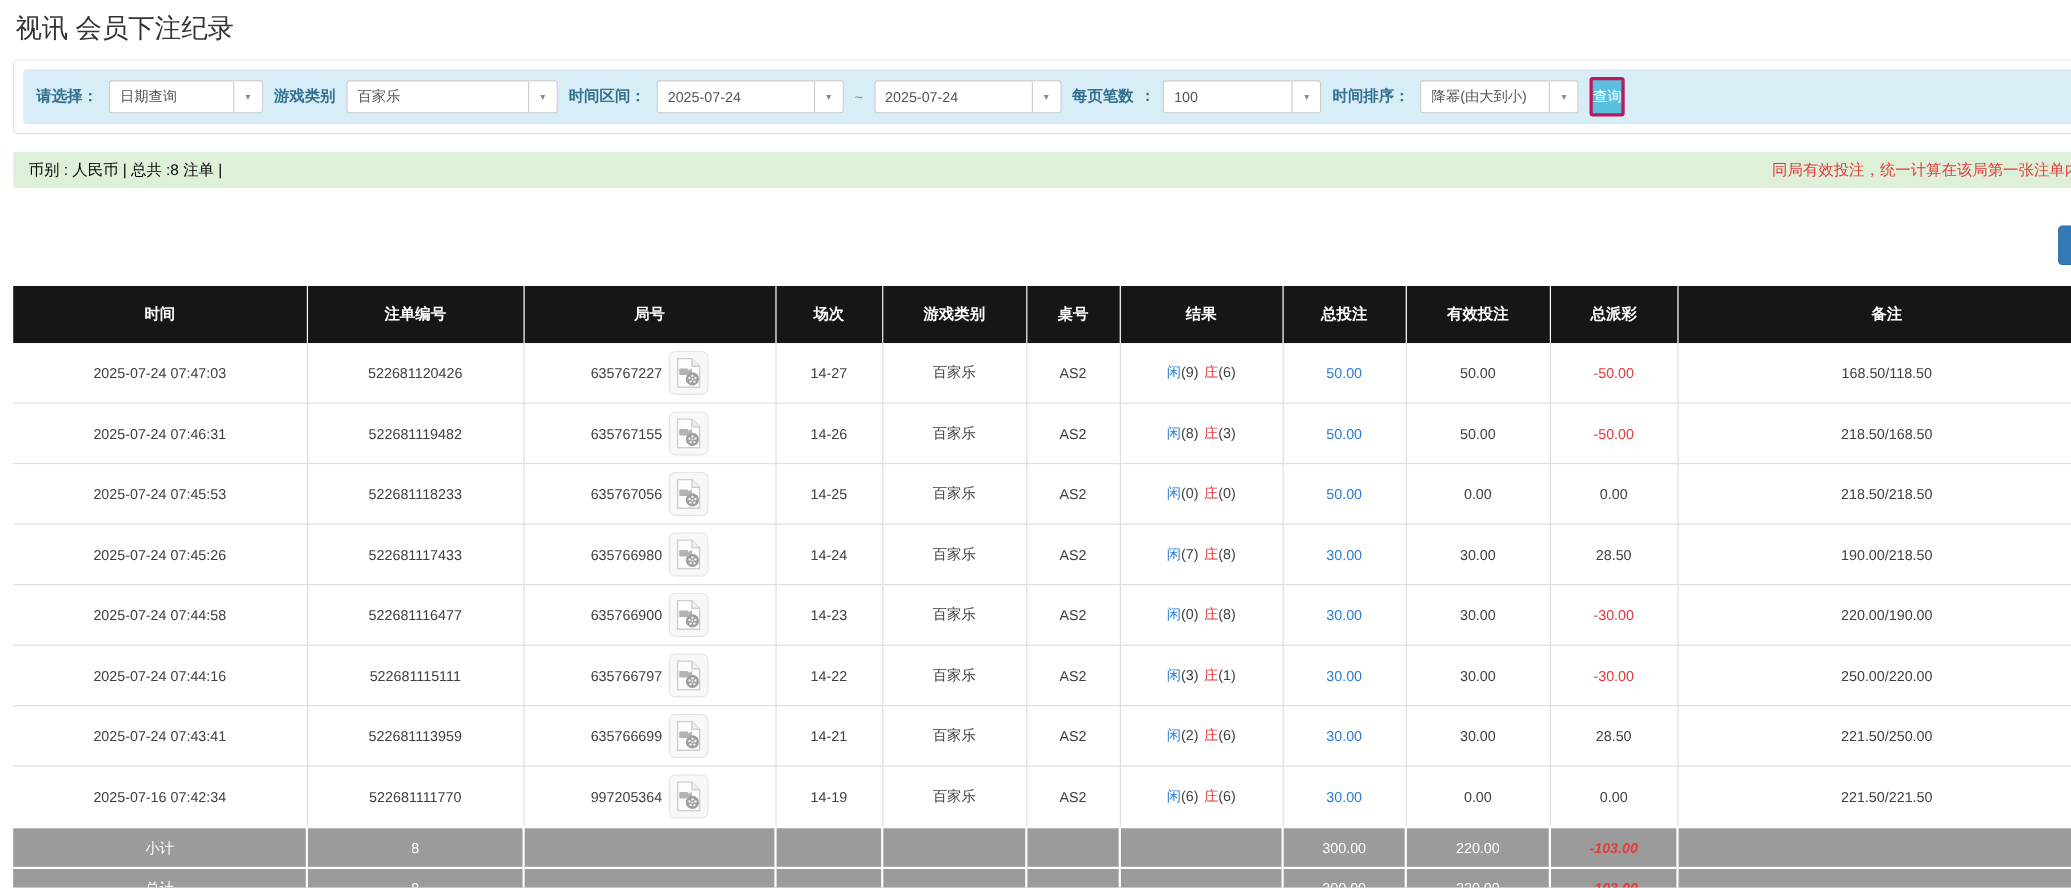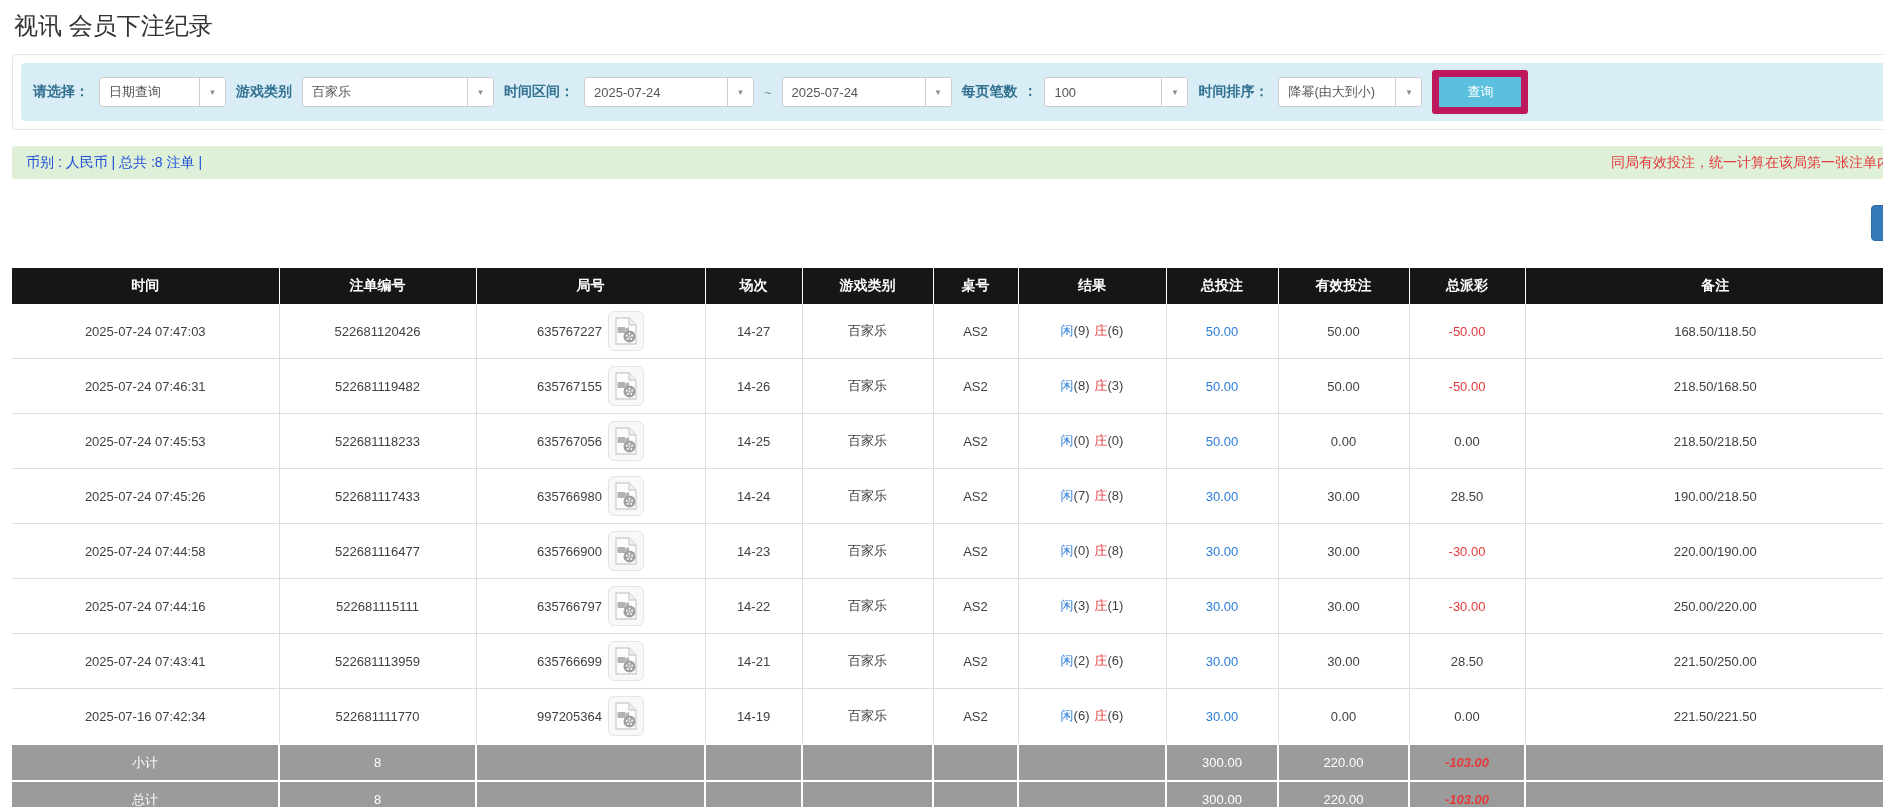--- a/index.html
+++ b/index.html
@@ -13,34 +13,34 @@
   .filter-bar{box-sizing:border-box;background:#d9edf7;border-radius:4px;padding:7px 12px;
               display:flex;align-items:center;gap:10px;}
   .flabel{color:#31708f;font-weight:bold;font-size:14px;white-space:nowrap;font-family:Liberation Mono, monospace;}
   .combo{display:flex;align-items:stretch;height:30px;background:#fff;border:1px solid #ccc;
          border-radius:3px;overflow:hidden;box-sizing:border-box;cursor:pointer;}
   .combo-text{flex:1;display:flex;align-items:center;padding:0 9px;font-size:13px;color:#555;
               white-space:nowrap;overflow:hidden;}
   .combo-arrow{width:25px;border-left:1px solid #ccc;display:flex;align-items:center;
                justify-content:center;color:#8a8a8a;font-size:9px;background:#fff;}
   .tilde{color:#7a8a94;font-size:13px;}
-  .btn-query{background:#5bc0de;border:7px solid #be185d;color:#fff;font-size:13px;
-             padding:6px 28px;border-radius:3px;cursor:pointer;font-family:inherit;}
+  .btn-query{background:#5bc0de;border:3px solid #be185d;color:#fff;font-size:13px;
+             padding:6px 0;border-radius:3px;cursor:pointer;font-family:inherit;}
   
   .alert-green{box-sizing:border-box;margin:16px 0 0 12px;width:1893px;height:33px;
                background:#dff0d8;border-radius:2px;display:flex;align-items:center;
                justify-content:space-between;padding:0 14px;font-size:14px;}
-  .summary-left{color:#1d4ed8;white-space:nowrap;}
+  .summary-left{color:#000000;white-space:nowrap;}
   .summary-note{color:#e4393c;white-space:nowrap;}
   
   .cut-btn{position:absolute;left:1871px;top:205px;width:42px;height:36px;background:#337ab7;
            border:1px solid #2e6da4;border-radius:4px;cursor:pointer;}
   
   table.records{margin:89px 0 0 12px;border-collapse:collapse;table-layout:fixed;width:1893px;}
-  thead th{background:#161616;color:#fff;font-size:14px;font-weight:bold;height:36px;
+  thead th{background:#161616;color:#fff;font-size:14px;font-weight:bold;height:52px;
            border-right:1px solid #fff;text-align:center;padding:0;}
   thead th:last-child{border-right:none;}
   tbody td{height:54px;border-bottom:1px solid #ddd;border-right:1px solid #ddd;
            text-align:center;font-size:13px;color:#404040;background:#fff;padding:0;}
   tbody td:last-child{border-right:none;}
   .round-wrap{display:flex;align-items:center;justify-content:center;gap:6px;}
   .video-btn{width:36px;height:40px;border:1px solid #e4e4e4;border-radius:6px;background:#f8f8f8;
              display:inline-flex;align-items:center;justify-content:center;cursor:pointer;padding:0;}
   .blue{color:#2b7cd9;}
   .red{color:#e4393c;}
@@ -55,21 +55,21 @@
 </head>
 <body>
 
 <div class="viewport">
 
   <h1 class="page-title">视讯 会员下注纪录</h1>
 
   <div class="panel">
     <div class="filter-bar">
       <span class="flabel">请选择：</span>
-      <div class="combo" style="width:127px">
+      <div class="combo" style="width:140px">
         <span class="combo-text">日期查询</span>
         <span class="combo-arrow">▾</span>
       </div>
 
       <span class="flabel">游戏类别</span>
       <div class="combo" style="width:192px">
         <span class="combo-text">百家乐</span>
         <span class="combo-arrow">▾</span>
       </div>
 

